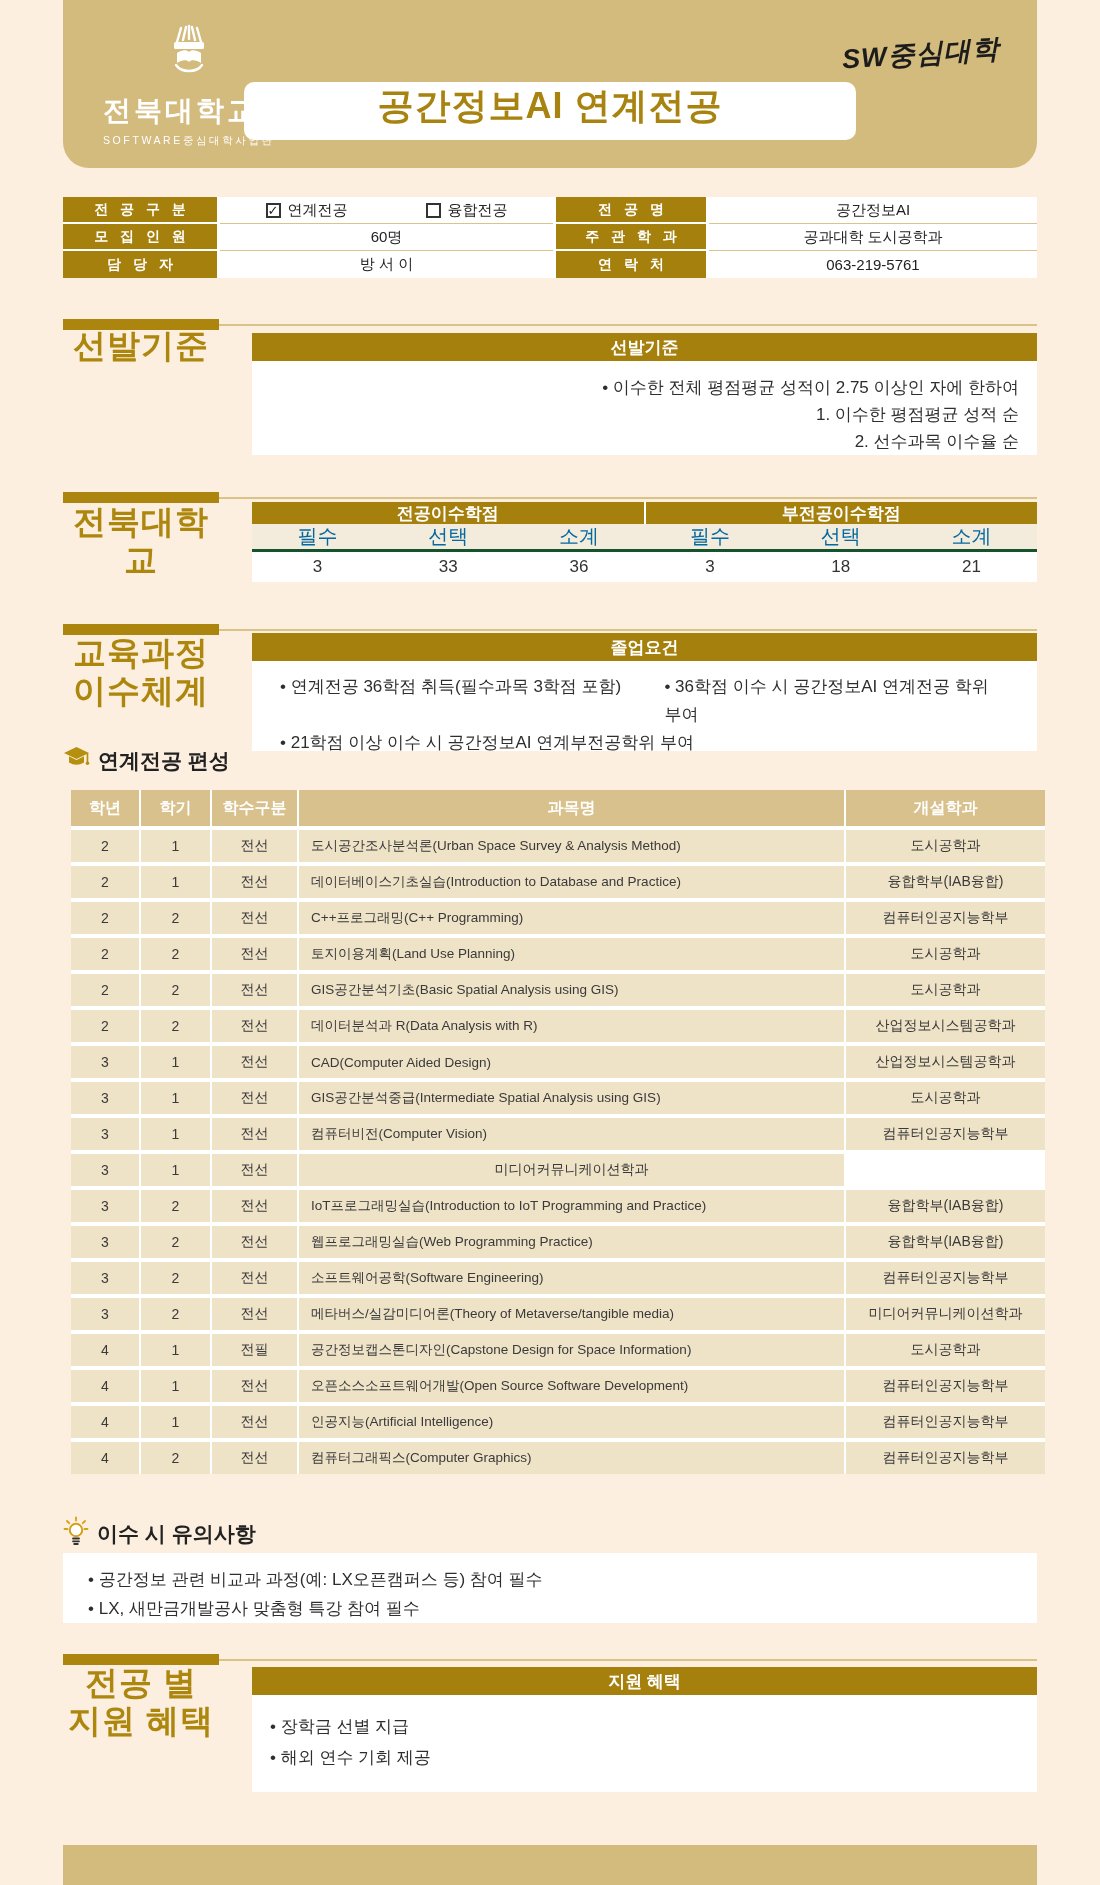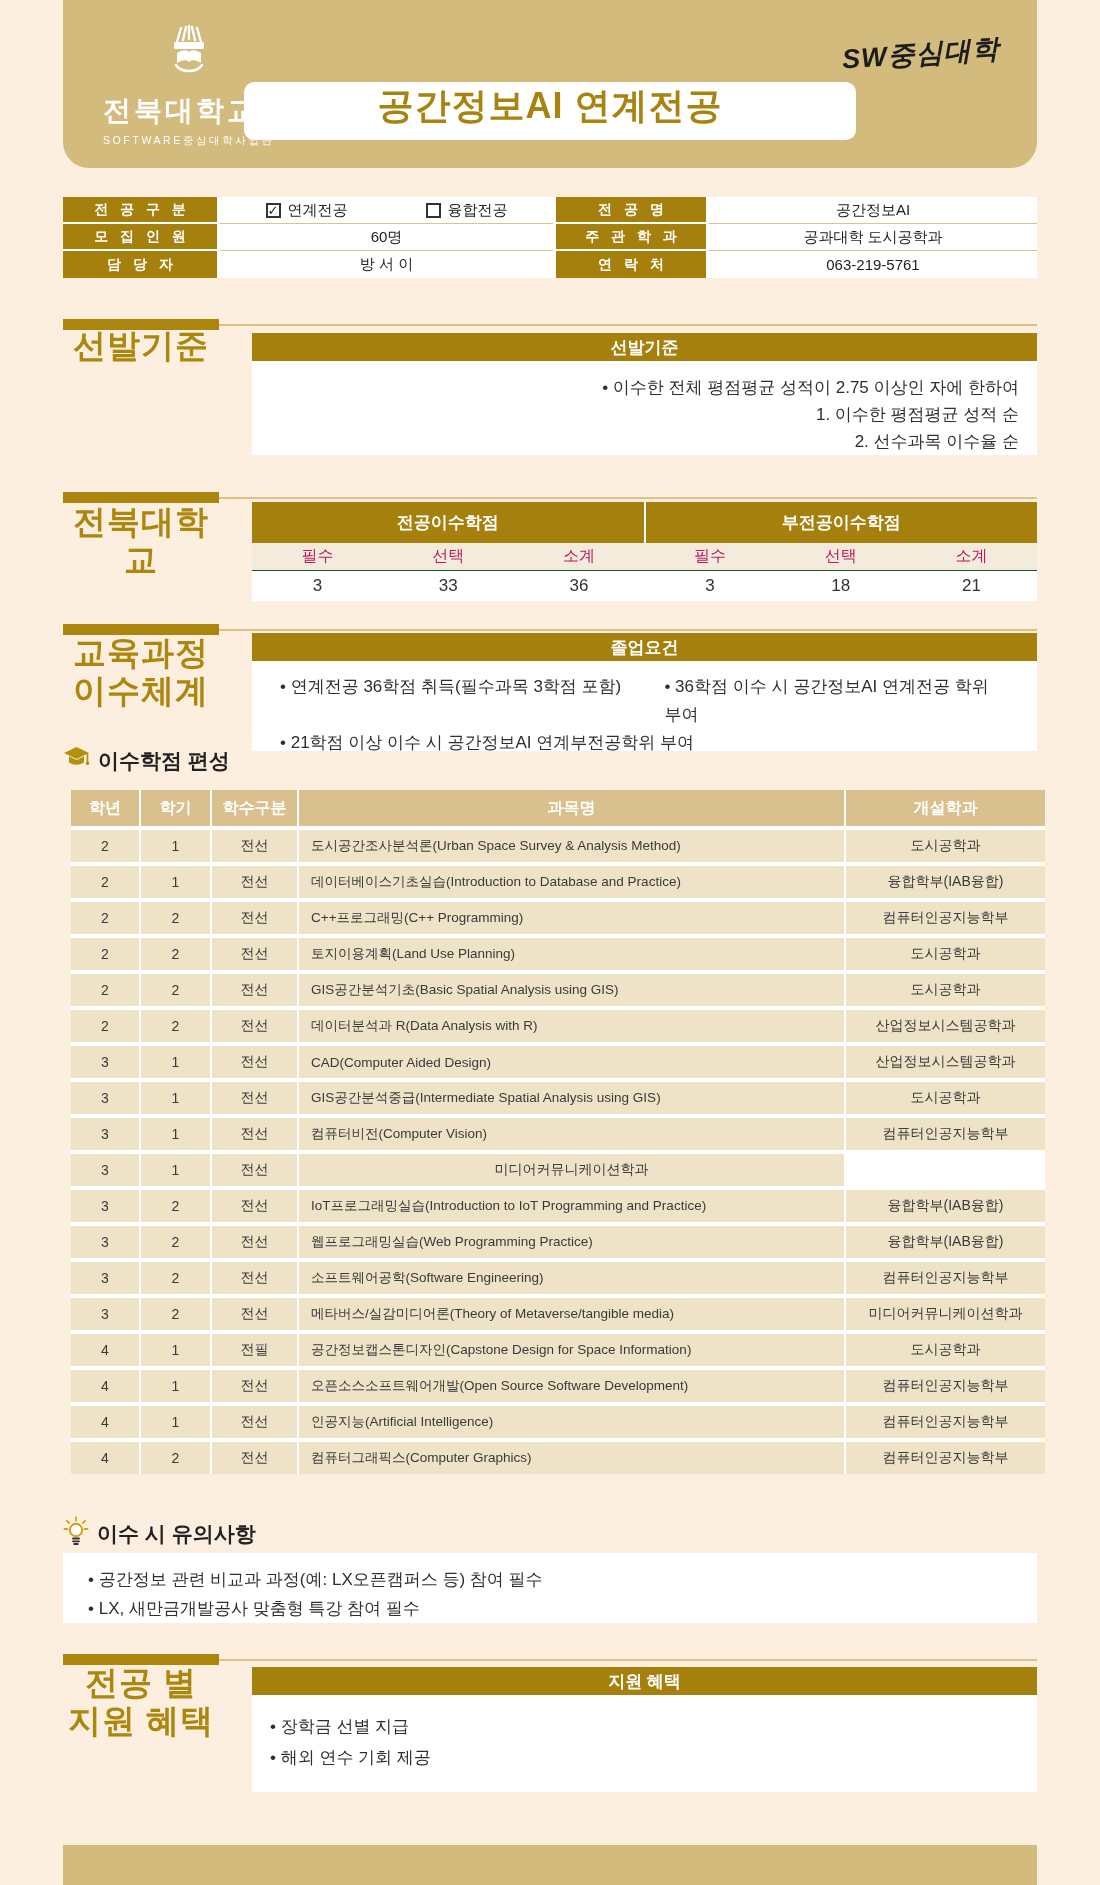--- a/index.html
+++ b/index.html
@@ -50,25 +50,25 @@
   .wbox { position:absolute; left:252px; width:785px; background:#fff;
           color:#2e2e2e; font-size:17px; }
 
   
   .sel-box { padding:13px 18px; line-height:27px;text-align:right; }
   .sel-box .num { padding-left:12px; }
 
   
   .credits { position:absolute; left:252px; top:502px; width:785px; background:#fff; }
   .cr-head { display:grid; grid-template-columns:1fr 1fr; column-gap:2px; }
-  .cr-head div { height:41px; background:#a6800d; color:#fff; font-size:17px; font-weight:bold;
+  .cr-head div { height:22px; background:#a6800d; color:#fff; font-size:17px; font-weight:bold;
                  display:flex; align-items:center; justify-content:center; }
   .cr-sub, .cr-val { display:grid; grid-template-columns:repeat(6,1fr); }
-  .cr-sub div { height:28px; background:#f3ecdc; border-bottom:1px solid #14532d;
-                display:flex; align-items:center; justify-content:center; font-size:16px; color:#be185d; }
+  .cr-sub div { height:28px; background:#f3ecdc; border-bottom:3px solid #14532d;
+                display:flex; align-items:center; justify-content:center; font-size:20px; color:#0369a1; }
   .cr-val div { height:30px; background:#fff; display:flex; align-items:center;
                 justify-content:center; font-size:17px; color:#333; }
 
   
   .grad-box { padding:12px 28px; line-height:28px; }
   .grad-row1 { display:flex; }
   .grad-row1 .g1 { width:405px; }
 
   
   .cap-label { position:absolute; left:63px; top:746px; display:flex; align-items:center;
@@ -214,21 +214,21 @@
 
 <div class="cap-label">
   <span>
     <svg width="27" height="24" viewBox="0 0 27 24">
       <path d="M13.5 1 L26 7 L13.5 13 L1 7 Z" fill="#b5900f"></path>
       <path d="M6 10.2 V16.5 Q13.5 21 21 16.5 V10.2 L13.5 14 Z" fill="#b5900f"></path>
       <rect x="23.6" y="7" width="1.7" height="9" fill="#b5900f"></rect>
       <circle cx="24.5" cy="17.3" r="1.8" fill="#b5900f"></circle>
     </svg>
   </span>
-  <span>이수학점 편성</span>
+  <span>연계전공 편성</span>
 </div>
 <div class="ctable">
   <div class="chead">
     <div>학년</div>
     <div>학기</div>
     <div>학수구분</div>
     <div>과목명</div>
     <div>개설학과</div>
   </div>
   <div id="ctable-body">

